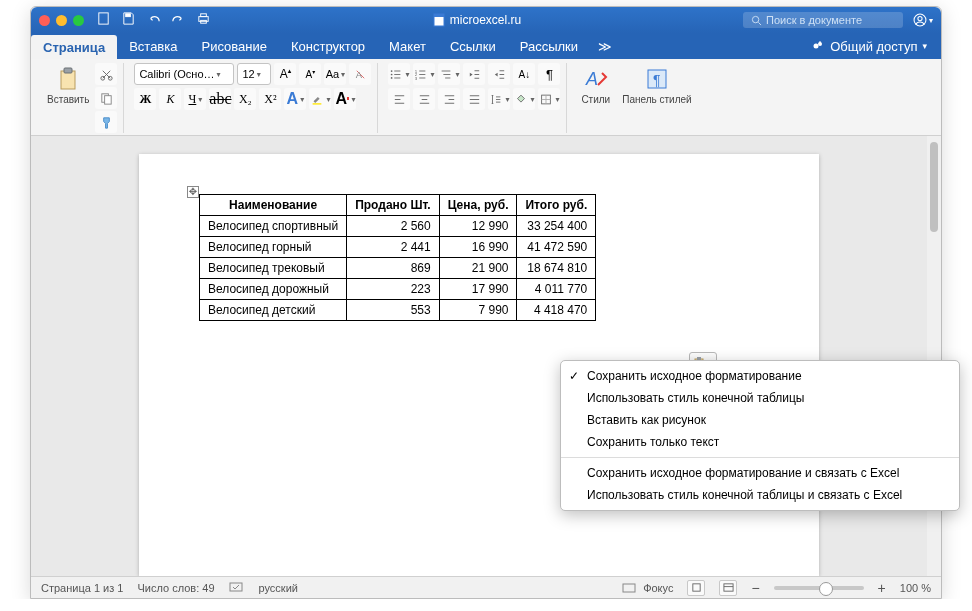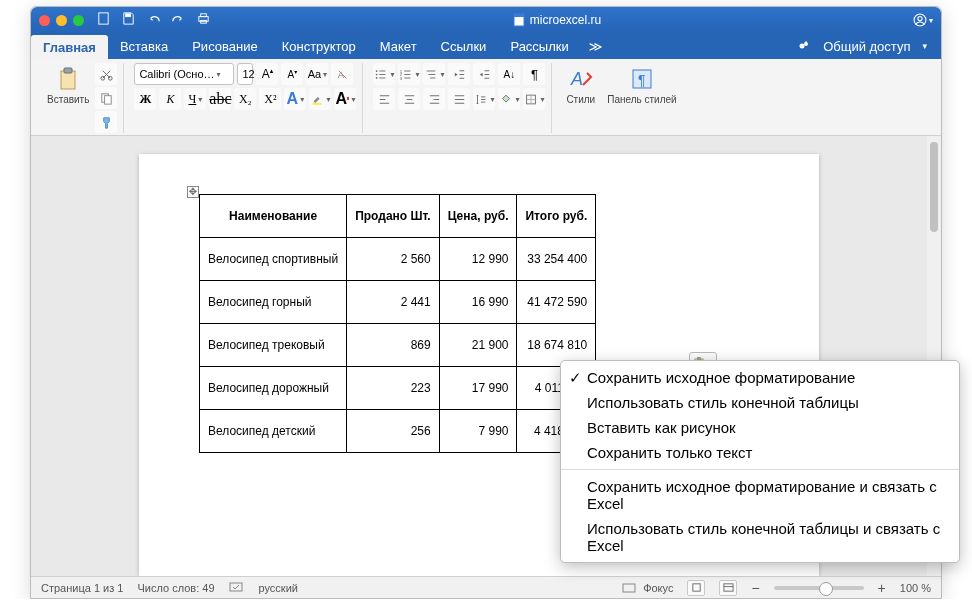--- a/index.html
+++ b/index.html
@@ -14,48 +14,48 @@
 .title-center{flex:1;text-align:left;color:#fff;font-size:12px;display:flex;align-items:center;justify-content:center;gap:5px;}
 .title-center svg{width:12px;height:14px;}
 .searchbox{background:rgba(255,255,255,.18);border-radius:3px;padding:2px 8px;color:#cde0f5;font-size:11px;display:flex;align-items:center;gap:4px;width:160px;}
 .searchbox svg{width:11px;height:11px;fill:#cde0f5;}
 .profile{width:20px;height:20px;margin-left:10px;display:flex;align-items:center;justify-content:center;}
 .profile svg{width:18px;height:18px;fill:none;stroke:#fff;stroke-width:1.5;}
 .tabs{height:26px;background:#2664b6;display:flex;align-items:stretch;color:#fff;font-size:13px;}
 .tab{padding:4px 12px;cursor:pointer;display:flex;align-items:center;}
 .tab.active{background:#f3f3f3;color:#2a64b0;font-weight:600;border-radius:3px 3px 0 0;margin-top:2px;}
 .tab-more{padding:4px 8px;}
-.share{margin-left:auto;padding:4px 14px;display:flex;align-items:center;gap:12px;}
+.share{margin-left:auto;padding:4px 14px;display:flex;align-items:center;gap:5px;}
 .share svg{width:14px;height:14px;fill:#fff;}
 .ribbon{background:#f4f4f4;border-bottom:1px solid #d0d0d0;padding:4px 6px 2px;display:flex;gap:4px;}
 .rgroup{border-right:1px solid #d8d8d8;padding:0 6px;display:flex;flex-direction:column;gap:3px;}
 .rgroup:last-child{border-right:none;}
 .rbig{display:flex;flex-direction:column;align-items:center;gap:1px;font-size:10px;color:#444;padding:2px 4px;}
 .rbig svg{width:28px;height:28px;}
 .rrow{display:flex;gap:3px;align-items:center;}
 .rbtn{width:22px;height:22px;border:1px solid transparent;border-radius:3px;display:flex;align-items:center;justify-content:center;background:#fafafa;}
 .rbtn svg{width:15px;height:15px;}
 .fontbox{border:1px solid #c4c4c4;border-radius:3px;background:#fff;font-size:11px;padding:2px 4px;height:22px;display:flex;align-items:center;}
 .fontname{width:100px;}
-.fontsize{width:16px;}
+.fontsize{width:34px;}
 .dd{font-size:8px;color:#666;margin-left:2px;}
 .btxt{font-size:12px;font-family:"Times New Roman",serif;}
 .doc-area{display:flex;background:#e9e9e9;}
 .doc-scroll{flex:1;overflow:hidden;padding:18px 0 0 0;display:flex;justify-content:center;height:440px;}
 .page{width:680px;background:#fff;box-shadow:0 1px 4px rgba(0,0,0,.25);padding:40px 60px;position:relative;}
 .anchor{position:absolute;left:48px;top:32px;width:12px;height:12px;border:1px solid #888;font-size:10px;text-align:center;line-height:10px;color:#666;}
 table.dt{border-collapse:collapse;font-size:12px;}
-table.dt th,table.dt td{border:1px solid #000;padding:14px 8px;margin-top:28px;}
+table.dt th,table.dt td{border:1px solid #000;padding:3px 8px;margin-top:28px;}
 table.dt th{text-align:center;font-weight:600;}
 table.dt td.num{text-align:right;}
 .scrollbar{width:14px;background:#f0f0f0;display:flex;flex-direction:column;align-items:center;padding:2px 0;}
 .sthumb{width:8px;height:90px;background:#c0c0c0;border-radius:4px;margin-top:4px;}
 .paste-btn{position:absolute;right:102px;top:198px;width:28px;height:22px;border:1px solid #b8b8b8;border-radius:3px;background:linear-gradient(#fdfdfd,#ececec);display:flex;align-items:center;justify-content:center;gap:2px;}
 .paste-btn svg{width:14px;height:14px;}
-.paste-menu{position:absolute;left:560px;top:360px;width:400px;background:#fff;border:1px solid #bdbdbd;border-radius:5px;box-shadow:0 4px 16px rgba(0,0,0,.25);font-size:15px;padding:4px 0;z-index:20;}
+.paste-menu{position:absolute;left:560px;top:360px;width:400px;background:#fff;border:1px solid #bdbdbd;border-radius:5px;box-shadow:0 4px 16px rgba(0,0,0,.25);font-size:12px;padding:4px 0;z-index:20;}
 .pm-item{padding:4px 18px 4px 26px;position:relative;cursor:pointer;}
 .pm-item.chk::before{content:"✓";position:absolute;left:8px;}
 .pm-sep{height:1px;background:#dcdcdc;margin:4px 0;}
 .status{height:22px;background:#f1f1f1;border-top:1px solid #d0d0d0;display:flex;align-items:center;font-size:11px;color:#555;padding:0 10px;gap:14px;}
 .status .sp{flex:1;}
 .slider{width:90px;height:4px;background:#c8c8c8;border-radius:2px;position:relative;}
 .slider::after{content:"";position:absolute;left:45px;top:-4px;width:12px;height:12px;background:#fff;border:1px solid #999;border-radius:50%;}
 .vbtn{width:18px;height:16px;border:1px solid #c8c8c8;border-radius:2px;background:#fafafa;display:flex;align-items:center;justify-content:center;}
 .vbtn svg{width:11px;height:11px;stroke:#666;fill:none;}
 </style>
@@ -90,32 +90,39 @@
             <rect x="5" y="10" width="6" height="3" fill="none" stroke="#fff"></rect>
           </svg></span>
   </div>
   <div class="title-center">
     <svg viewBox="0 0 12 14">
           <rect x="1" y="1" width="10" height="12" fill="#fff" stroke="#3a7bd5"></rect>
           <rect x="1" y="1" width="10" height="3" fill="#3a7bd5"></rect>
         </svg>
     <span>microexcel.ru</span>
   </div>
+  <div class="searchbox">
+    <svg viewBox="0 0 12 12">
+          <circle cx="5" cy="5" r="3.5" fill="none" stroke="#cde0f5"></circle>
+          <line x1="8" y1="8" x2="11" y2="11" stroke="#cde0f5"></line>
+        </svg>
+    <span>Поиск в документе</span>
+  </div>
   <div class="profile">
     <svg viewBox="0 0 20 20">
           <circle cx="10" cy="10" r="8.5"></circle>
           <circle cx="10" cy="8" r="3"></circle>
           <path d="M4 17c1-3 4-4 6-4s5 1 6 4"></path>
         </svg>
     <span class="dd" style="color:#fff;">▾</span>
   </div>
 </div>
 
 <div class="tabs">
-  <div class="tab active">Главная</div>
+  <div class="tab active">Страница</div>
   <div class="tab">Вставка</div>
   <div class="tab">Рисование</div>
   <div class="tab">Конструктор</div>
   <div class="tab">Макет</div>
   <div class="tab">Ссылки</div>
   <div class="tab">Рассылки</div>
   <div class="tab tab-more">≫</div>
   <div class="share">
     <svg viewBox="0 0 14 14">
           <circle cx="5" cy="7" r="2.5" fill="#fff"></circle>
@@ -386,21 +393,21 @@
                 <td class="num">18 674 810</td>
               </tr>
               <tr>
                 <td>Велосипед дорожный</td>
                 <td class="num">223</td>
                 <td class="num">17 990</td>
                 <td class="num">4 011 770</td>
               </tr>
               <tr>
                 <td>Велосипед детский</td>
-                <td class="num">256</td>
+                <td class="num">553</td>
                 <td class="num">7 990</td>
                 <td class="num">4 418 470</td>
               </tr>
             </tbody>
       </table>
       <div class="paste-btn">
         <svg viewBox="0 0 14 14">
               <rect x="3" y="3" width="8" height="10" fill="#f8e3b0" stroke="#b89b5e"></rect>
               <rect x="5" y="1" width="4" height="3" fill="#9aa0a6"></rect>
             </svg>

